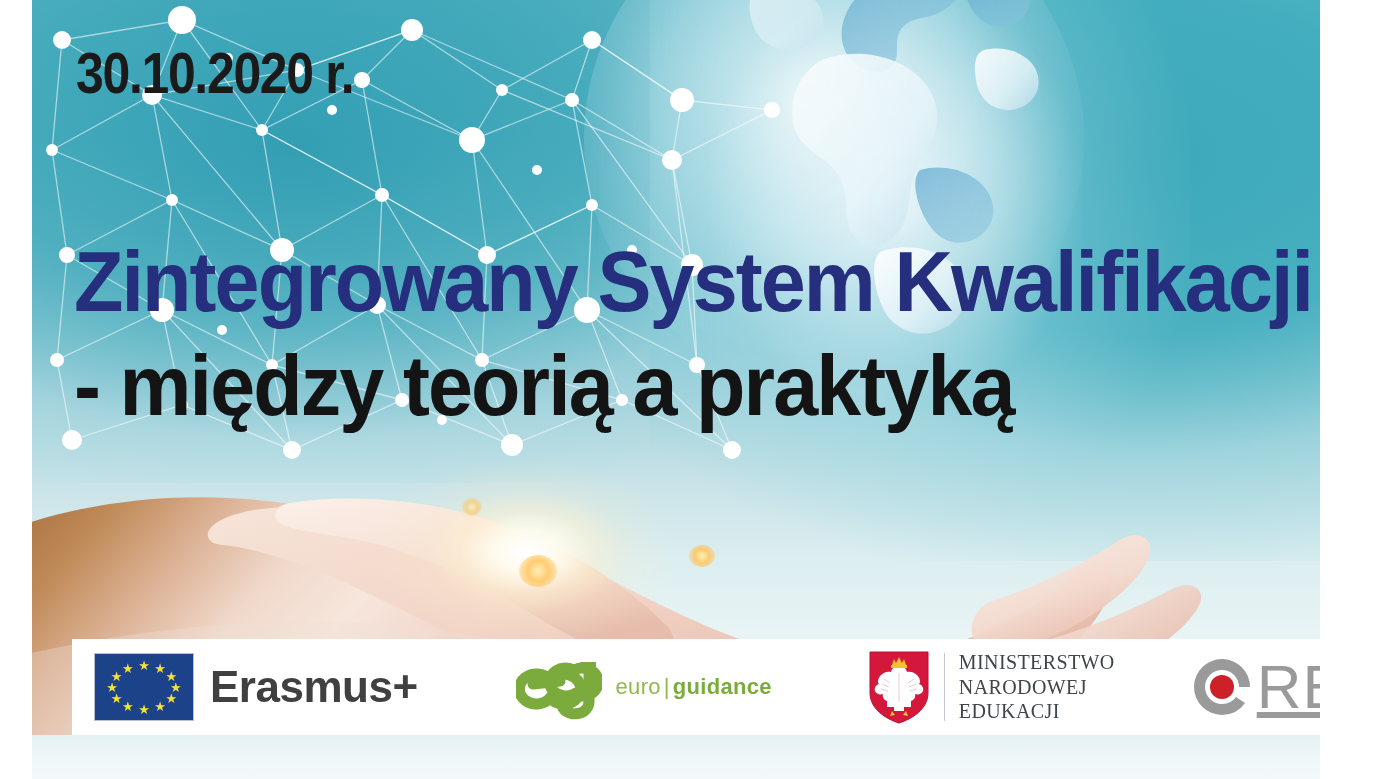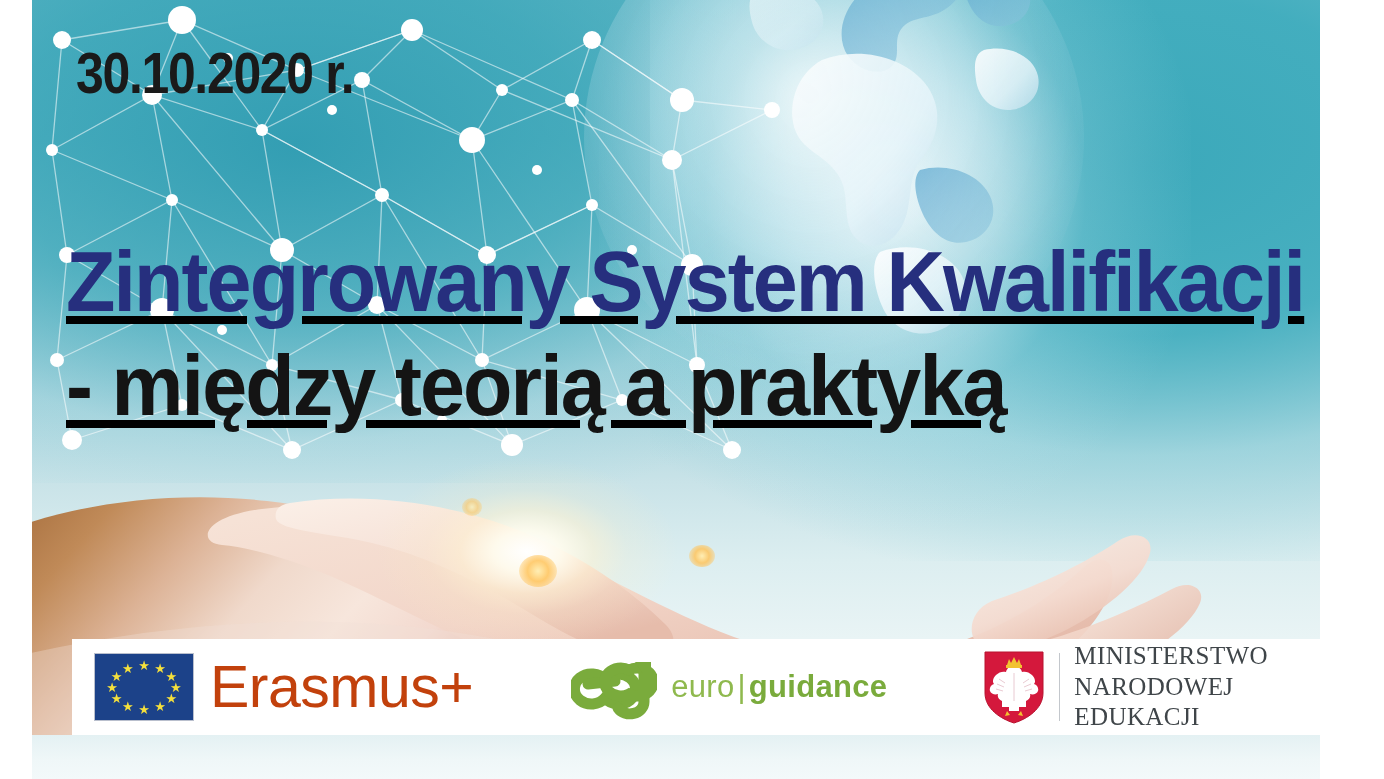--- a/index.html
+++ b/index.html
@@ -122,23 +122,22 @@
     letter-spacing: -1.5px;
     color: #1a1a1a;
     line-height: 1;
     font-family: "Liberation Sans", sans-serif;
     transform: scaleX(0.86);
     transform-origin: left center;
     white-space: nowrap;
   }
   .headline-block {
     position: absolute;
-    left: 34px; top: 238px;
+    left: 42px; top: 238px;
     width: 1300px;
-    text-decoration: underline;
   }
   .headline-1 {
     font-size: 86px;
     font-weight: 700;
     letter-spacing: -2px;
     line-height: 1.02;
     color: #262f7e;
     white-space: nowrap;
     transform: scaleX(0.94);
     transform-origin: left center;
@@ -184,50 +183,50 @@
   }
   .eu-flag .star {
     position: absolute;
     color: #f5e03c;
     font-size: 13px;
     line-height: 1;
     transform: translate(-50%, -50%);
   }
   .erasmus-word {
     margin-left: 16px;
-    font-size: 59px;
-    color: #c2410c;
+    font-size: 44px;
+    color: #404040;
     letter-spacing: -0.5px;
-    font-weight: 400;
+    font-weight: 700;
     white-space: nowrap;
   }
 
   .eg-mark { width: 86px; height: 66px; flex: 0 0 auto; }
   .eg-mark svg { display:block; width:100%; height:100%; }
   .eg-word {
     margin-left: 14px;
-    font-size: 31px;
+    font-size: 22px;
     white-space: nowrap;
     letter-spacing: 0.3px;
   }
   .eg-word .eg-euro { color: #8fb94e; font-weight: 400; }
   .eg-word .eg-sep  { color: #8fb94e; font-weight: 400; margin: 0 3px; }
   .eg-word .eg-guid { color: #7aab3c; font-weight: 600; }
 
   .men-crest { width: 62px; height: 76px; flex: 0 0 auto; }
   .men-crest svg { display:block; width:100%; height:100%; }
   .men-rule {
     width: 1px; height: 68px;
     background: #c3c7cc;
     margin: 0 14px 0 14px;
     flex: 0 0 auto;
   }
   .men-word {
     font-family: "Liberation Serif", serif;
-    font-size: 25px;
+    font-size: 20px;
     line-height: 1.22;
     color: #3f4549;
     letter-spacing: 0.4px;
     white-space: nowrap;
   }
 
   .ore-mark { width: 62px; height: 62px; flex: 0 0 auto; }
   .ore-mark svg { display:block; width:100%; height:100%; }
   .ore-letters {
     margin-left: 4px;

